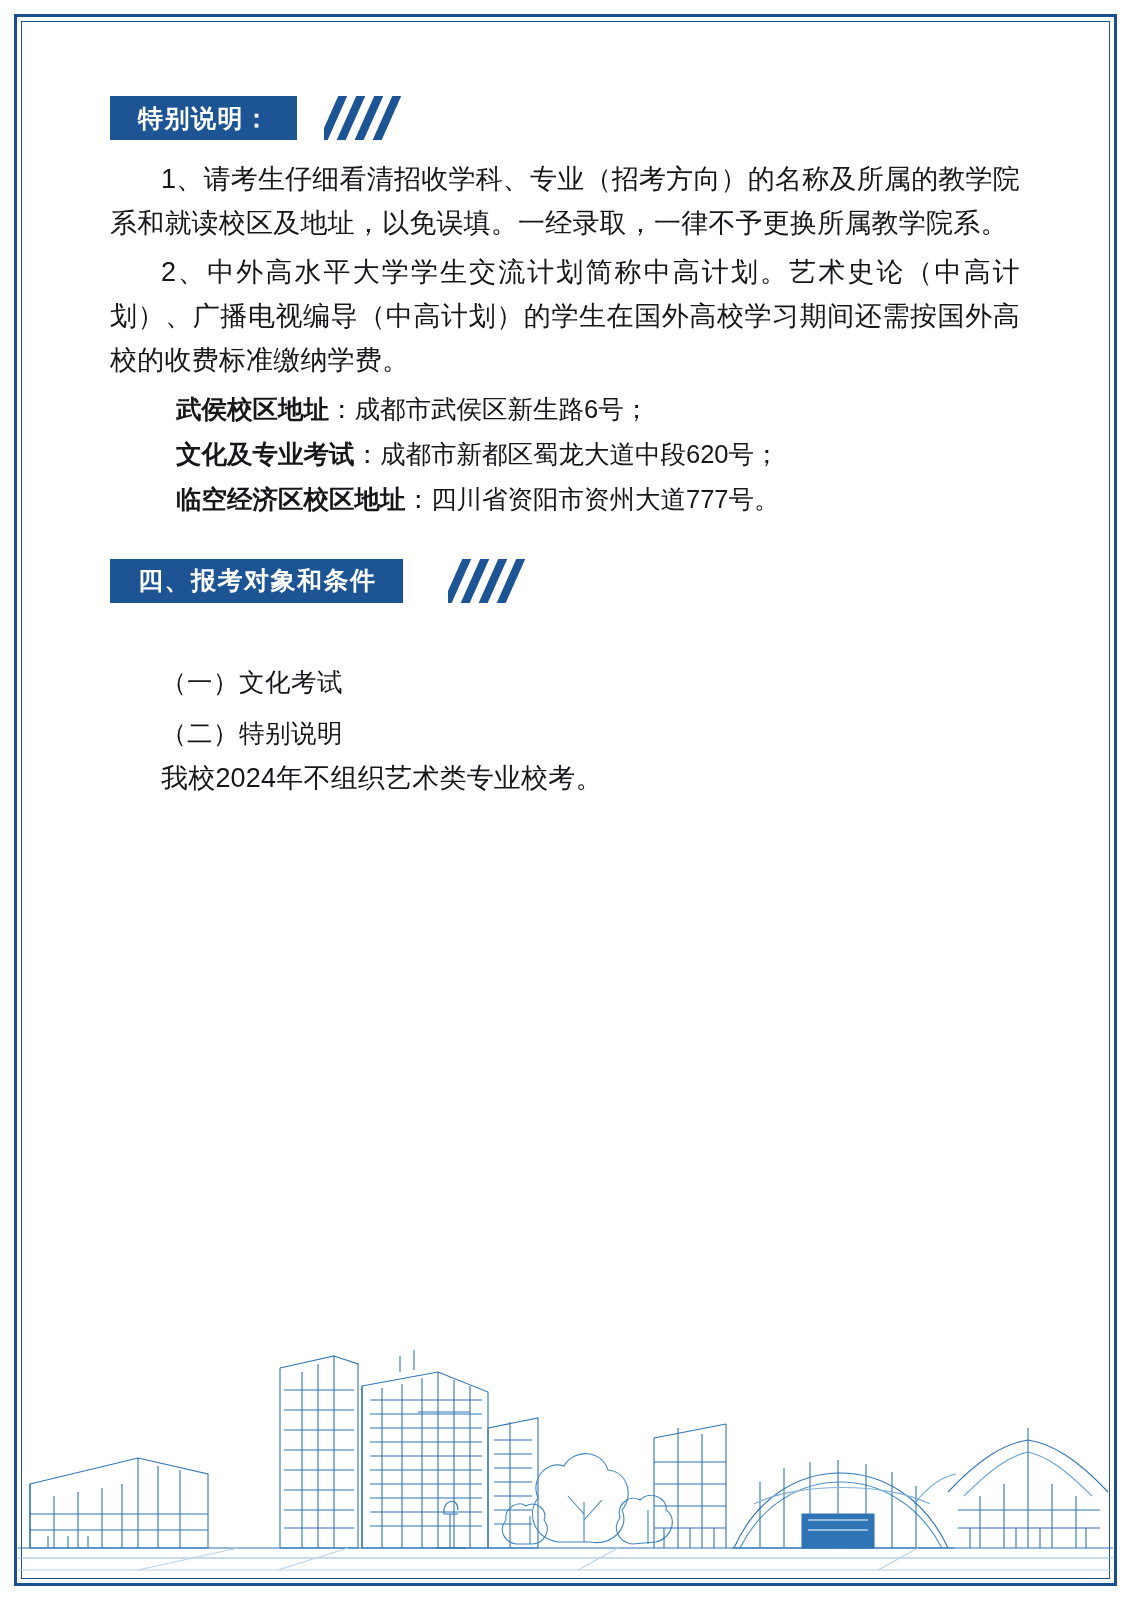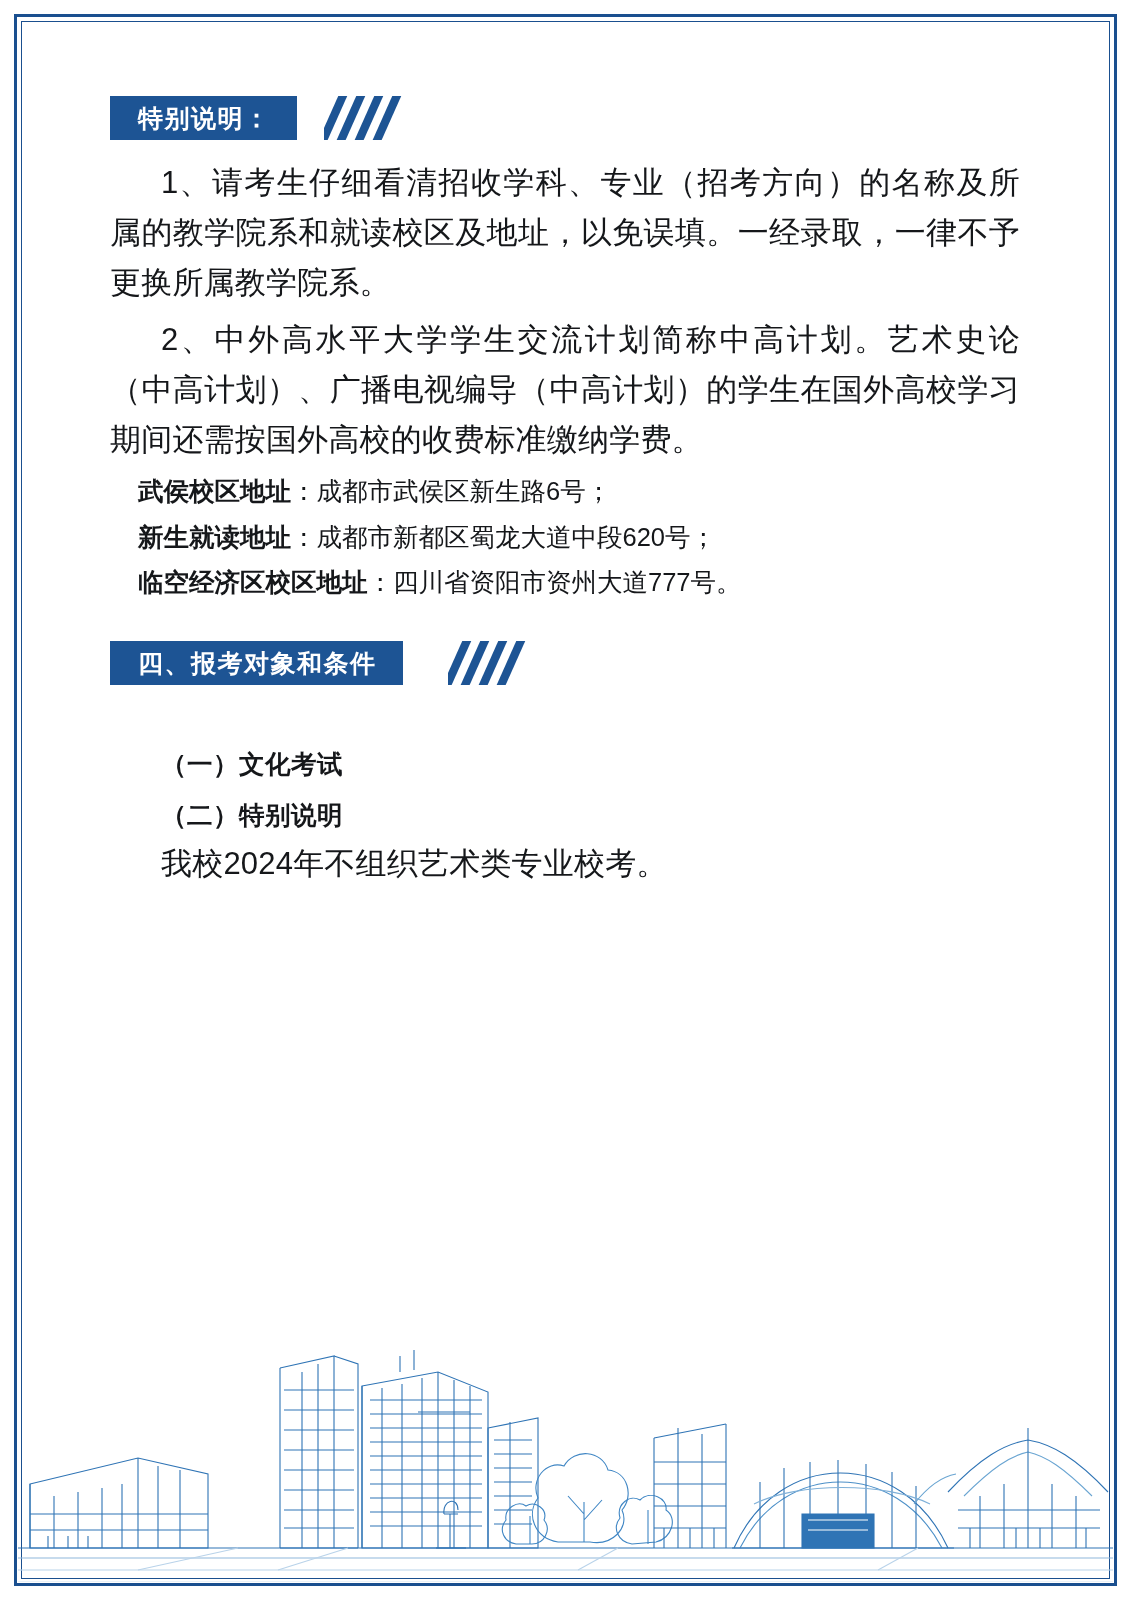--- a/index.html
+++ b/index.html
@@ -85,47 +85,48 @@
     background: #1d5494;
     transform: skewX(-24deg);
     display: block;
   }
   .banner-slashes i:nth-child(1) { left: 4px; }
   .banner-slashes i:nth-child(2) { left: 22px; }
   .banner-slashes i:nth-child(3) { left: 40px; }
   .banner-slashes i:nth-child(4) { left: 58px; height: 58px; }
 
   .para {
-    font-size: 31px;
+    font-size: 27px;
     line-height: 1.62;
     color: #15171a;
     text-align: justify;
     margin: 0 0 6px 0;
     letter-spacing: 0.2px;
   }
   .indent {
     text-indent: 51px;
   }
   .sub-title {
     font-size: 25.5px;
-    font-weight: bold;
+    font-weight: normal;
     color: #15171a;
     margin: 0 0 6px 0;
     text-indent: 51px;
     letter-spacing: 0.5px;
   }
   .addr-line {
     font-size: 25.5px;
     line-height: 1.62;
     color: #15171a;
     margin: 0 0 4px 0;
     padding-left: 28px;
   }
   .addr-line b {
     font-weight: bold;
+    margin-left: 38px;
   }
   .block-gap-lg { height: 34px; }
   .block-gap-sm { height: 10px; }
 
   
   .skyline {
     position: absolute;
     left: 18px;
     bottom: 18px;
     width: 1095px;
@@ -153,21 +154,21 @@
           <i></i>
           <i></i>
           <i></i>
       </div>
     </div>
 
     <p class="para indent">1、请考生仔细看清招收学科、专业（招考方向）的名称及所属的教学院系和就读校区及地址，以免误填。一经录取，一律不予更换所属教学院系。</p>
     <p class="para indent">2、中外高水平大学学生交流计划简称中高计划。艺术史论（中高计划）、广播电视编导（中高计划）的学生在国外高校学习期间还需按国外高校的收费标准缴纳学费。</p>
 
     <p class="addr-line"><b>武侯校区地址</b><span>：成都市武侯区新生路6号；</span></p>
-    <p class="addr-line"><b>新生就读地址</b><span>：成都市新都区蜀龙大道中段620号；</span></p>
+    <p class="addr-line"><b>文化及专业考试</b><span>：成都市新都区蜀龙大道中段620号；</span></p>
     <p class="addr-line"><b>临空经济区校区地址</b><span>：四川省资阳市资州大道777号。</span></p>
 
     <div class="block-gap-lg"></div>
 
     <div class="banner">
       <div class="banner-box">
         <span class="banner-text">四、报考对象和条件</span>
       </div>
       <div class="banner-slashes" style="left: 338px;">
         <i></i>

